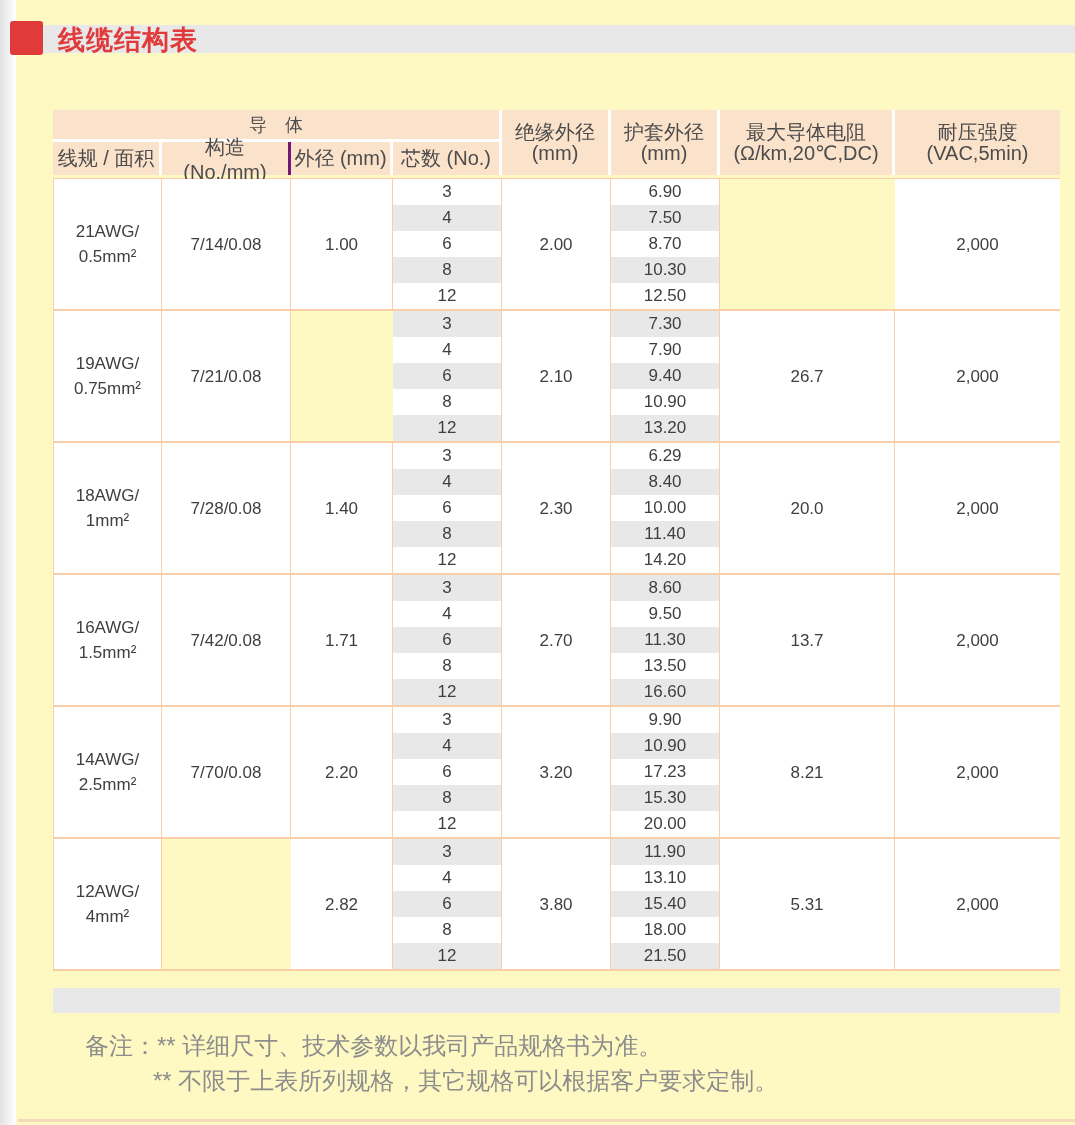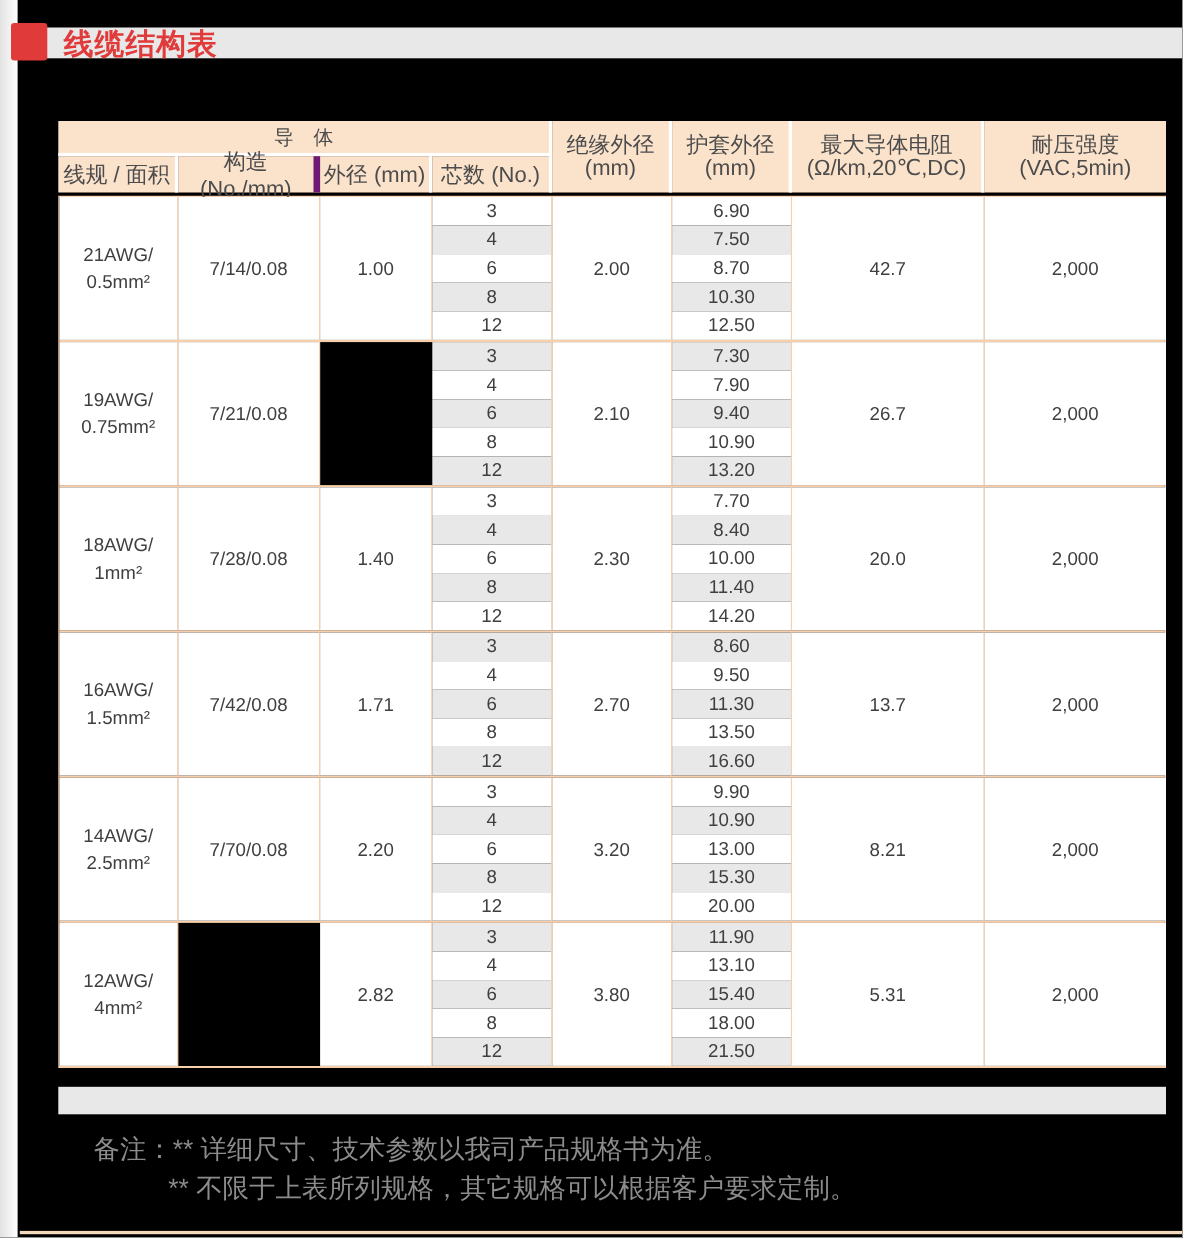--- a/index.html
+++ b/index.html
@@ -1,21 +1,21 @@
 <!DOCTYPE html>
 <html style="--red: #e03a3a; --bar: #e8e8e8; --peach: #fbe2cb; --grid: #f8cfa9; --stripe: #e8e8e8;"><head>
 <meta charset="utf-8">
 <style>
   :root{
     --red:#e03a3a; --bar:#e8e8e8; --peach:#fbe2cb; --grid:#f8cfa9;
     --stripe:#e8e8e8; --txt:#3f3f3f; --htxt:#4c4c4c; --note:#8c8c8c;
   }
   html,body{margin:0;padding:0;background:#fff;}
   #page{
-    position:relative; width:1075px; height:1125px; background:#000000; overflow:hidden;
+    position:relative; width:1075px; height:1125px; background:#fef9c3; overflow:hidden;
     font-family:"Liberation Sans","DejaVu Sans",sans-serif;
     text-decoration:underline;
   }
   
   .edge-shade{position:absolute;left:0;top:0;width:16px;height:1125px;
     background:linear-gradient(to right,#e2e2e2,#ffffff);}
   
   .title-bar{position:absolute;left:20px;top:25px;width:1055px;height:28px;background:var(--bar);}
   .title-square{position:absolute;left:10px;top:21px;width:33px;height:34px;background:var(--red);border-radius:3px;}
   .page-title{position:absolute;left:58px;top:22px;font-size:27px;font-weight:bold;color:var(--red);letter-spacing:1px;}
@@ -25,21 +25,21 @@
     grid-template-rows:32px 33px;}
   .hc{background:var(--peach);display:flex;align-items:center;justify-content:center;
     color:var(--htxt);font-size:20px;box-sizing:border-box;text-align:center;}
   .hc.two{flex-direction:column;line-height:21px;}
   .h-cond{grid-column:1 / span 4;grid-row:1;border-right:3px solid #fff;border-bottom:3px solid #fff;font-size:18px;}
   .h-ins{grid-column:5;grid-row:1 / span 2;border-right:3px solid #fff;}
   .h-jac{grid-column:6;grid-row:1 / span 2;border-right:3px solid #fff;}
   .h-res{grid-column:7;grid-row:1 / span 2;border-right:3px solid #fff;}
   .h-vol{grid-column:8;grid-row:1 / span 2;}
   .h-gauge{grid-column:1;grid-row:2;border-right:3px solid #fff;}
-  .h-con{grid-column:2;grid-row:2;border-right:6px solid #701a75;}
+  .h-con{grid-column:2;grid-row:2;border-right:3px solid #701a75;}
   .h-od{grid-column:3;grid-row:2;border-right:3px solid #fff;}
   .h-cores{grid-column:4;grid-row:2;border-right:3px solid #fff;}
   #tbody{margin-top:3px;border:1px solid var(--grid);border-bottom-width:2px;box-sizing:border-box;}
   .tgroup{display:grid;grid-template-columns:108px 129px 102px 109px 109px 109px 175px 165px;
     grid-template-rows:repeat(5,26px);}
   .tgroup + .tgroup{border-top:2px solid var(--grid);}
   .bc{display:flex;align-items:center;justify-content:center;font-size:17px;color:var(--txt);
     box-sizing:border-box;border-right:1px solid var(--grid);background:#fff;text-align:center;}
   .bc.noR{border-right:none;}
   .bc.merged{flex-direction:column;line-height:25px;}
@@ -88,21 +88,20 @@
     </div>
     <div id="tbody">
         <div class="tgroup">
           <div class="bc merged" style="grid-area: 1 / 1 / span 5;">
             <div class="ln">21AWG/</div>
             <div class="ln">0.5mm²</div>
           </div>
           <div class="bc merged" style="grid-area: 1 / 2 / span 5;">7/14/0.08</div>
           <div class="bc merged" style="grid-area: 1 / 3 / span 5;">1.00</div>
           <div class="bc merged" style="grid-area: 1 / 5 / span 5;">2.00</div>
-          <div class="bc merged" style="grid-area: 1 / 7 / span 5;">42.7</div>
           <div class="bc merged noR" style="grid-area: 1 / 8 / span 5;">2,000</div>
           <div class="bc" style="grid-area: 1 / 4;">3</div>
           <div class="bc stripe" style="grid-area: 2 / 4;">4</div>
           <div class="bc" style="grid-area: 3 / 4;">6</div>
           <div class="bc stripe" style="grid-area: 4 / 4;">8</div>
           <div class="bc" style="grid-area: 5 / 4;">12</div>
           <div class="bc" style="grid-area: 1 / 6;">6.90</div>
           <div class="bc stripe" style="grid-area: 2 / 6;">7.50</div>
           <div class="bc" style="grid-area: 3 / 6;">8.70</div>
           <div class="bc stripe" style="grid-area: 4 / 6;">10.30</div>
@@ -136,21 +135,21 @@
           <div class="bc merged" style="grid-area: 1 / 2 / span 5;">7/28/0.08</div>
           <div class="bc merged" style="grid-area: 1 / 3 / span 5;">1.40</div>
           <div class="bc merged" style="grid-area: 1 / 5 / span 5;">2.30</div>
           <div class="bc merged" style="grid-area: 1 / 7 / span 5;">20.0</div>
           <div class="bc merged noR" style="grid-area: 1 / 8 / span 5;">2,000</div>
           <div class="bc" style="grid-area: 1 / 4;">3</div>
           <div class="bc stripe" style="grid-area: 2 / 4;">4</div>
           <div class="bc" style="grid-area: 3 / 4;">6</div>
           <div class="bc stripe" style="grid-area: 4 / 4;">8</div>
           <div class="bc" style="grid-area: 5 / 4;">12</div>
-          <div class="bc" style="grid-area: 1 / 6;">7.70</div>
+          <div class="bc" style="grid-area: 1 / 6;">6.29</div>
           <div class="bc stripe" style="grid-area: 2 / 6;">8.40</div>
           <div class="bc" style="grid-area: 3 / 6;">10.00</div>
           <div class="bc stripe" style="grid-area: 4 / 6;">11.40</div>
           <div class="bc" style="grid-area: 5 / 6;">14.20</div>
         </div>
         <div class="tgroup">
           <div class="bc merged" style="grid-area: 1 / 1 / span 5;">
             <div class="ln">16AWG/</div>
             <div class="ln">1.5mm²</div>
           </div>
@@ -180,21 +179,21 @@
           <div class="bc merged" style="grid-area: 1 / 5 / span 5;">3.20</div>
           <div class="bc merged" style="grid-area: 1 / 7 / span 5;">8.21</div>
           <div class="bc merged noR" style="grid-area: 1 / 8 / span 5;">2,000</div>
           <div class="bc" style="grid-area: 1 / 4;">3</div>
           <div class="bc stripe" style="grid-area: 2 / 4;">4</div>
           <div class="bc" style="grid-area: 3 / 4;">6</div>
           <div class="bc stripe" style="grid-area: 4 / 4;">8</div>
           <div class="bc" style="grid-area: 5 / 4;">12</div>
           <div class="bc" style="grid-area: 1 / 6;">9.90</div>
           <div class="bc stripe" style="grid-area: 2 / 6;">10.90</div>
-          <div class="bc" style="grid-area: 3 / 6;">13.00</div>
+          <div class="bc" style="grid-area: 3 / 6;">17.23</div>
           <div class="bc stripe" style="grid-area: 4 / 6;">15.30</div>
           <div class="bc" style="grid-area: 5 / 6;">20.00</div>
         </div>
         <div class="tgroup">
           <div class="bc merged" style="grid-area: 1 / 1 / span 5;">
             <div class="ln">12AWG/</div>
             <div class="ln">4mm²</div>
           </div>
           <div class="bc merged" style="grid-area: 1 / 3 / span 5;">2.82</div>
           <div class="bc merged" style="grid-area: 1 / 5 / span 5;">3.80</div>

